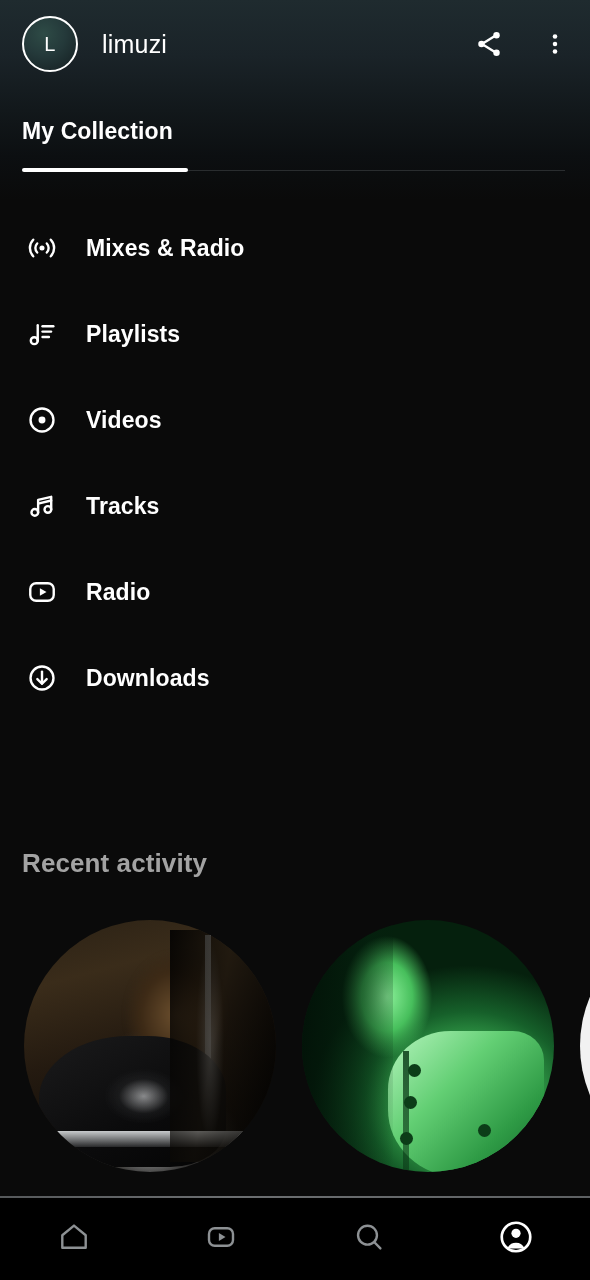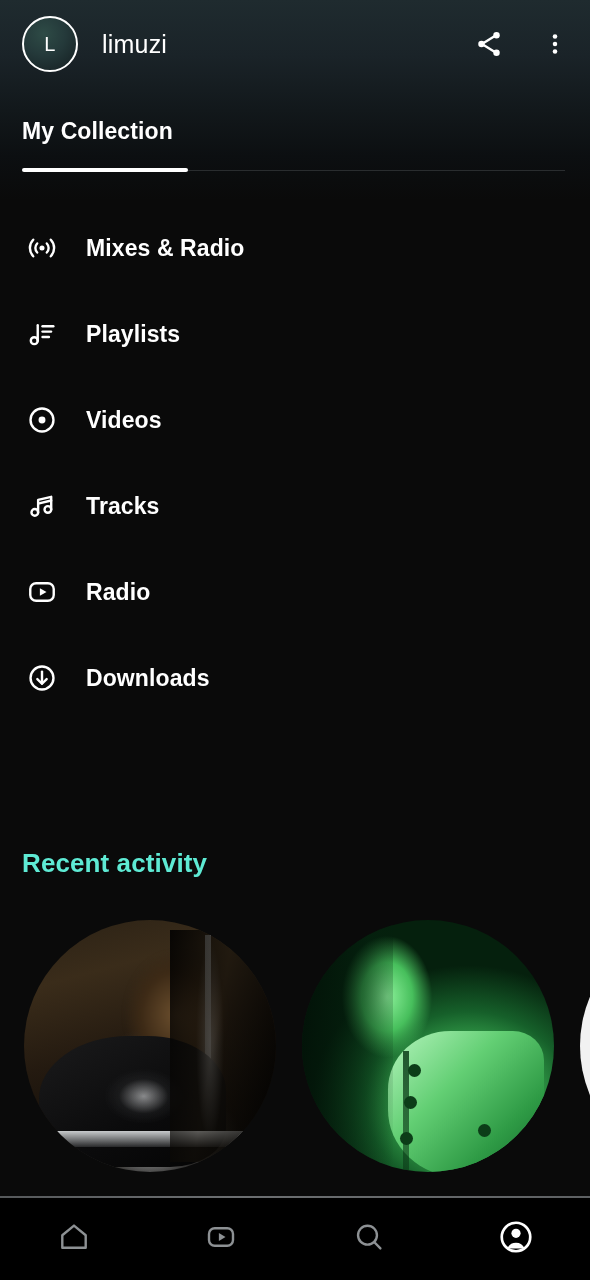--- a/index.html
+++ b/index.html
@@ -77,21 +77,21 @@
     flex:0 0 40px;
   }
   .menu-label {
     margin-left:24px;
     color:#ffffff; font-size:23px; font-weight:bold; letter-spacing:.1px;
   }
 
   
   .recent-title {
     position:absolute; top:848px; left:22px;
-    color:#5eead4; font-size:26px; font-weight:bold; letter-spacing:.1px;
+    color:#a3a3a3; font-size:26px; font-weight:bold; letter-spacing:.1px;
   }
   .recent-row {
     position:absolute; top:920px; left:0; width:590px; height:276px;
     overflow:hidden;
   }
   .recent-card {
     position:absolute; top:0;
     width:252px; height:252px;
   }
   .recent-card.c1 { left:24px; }

